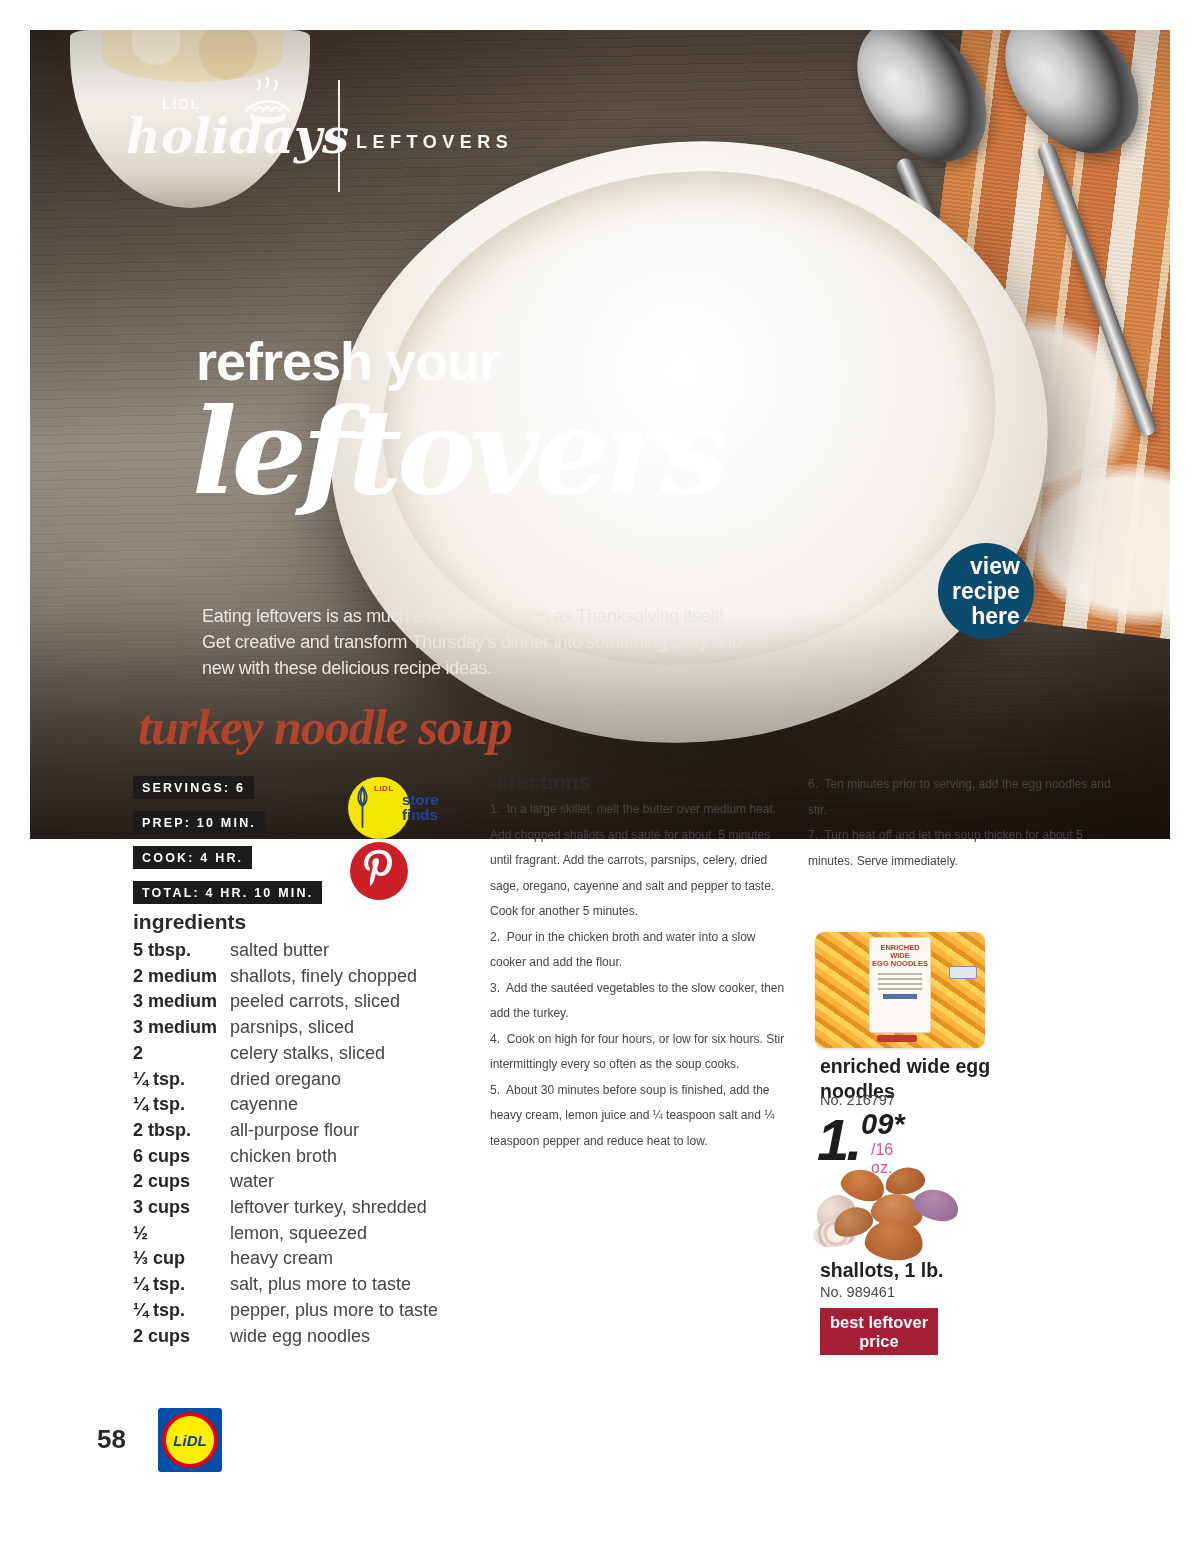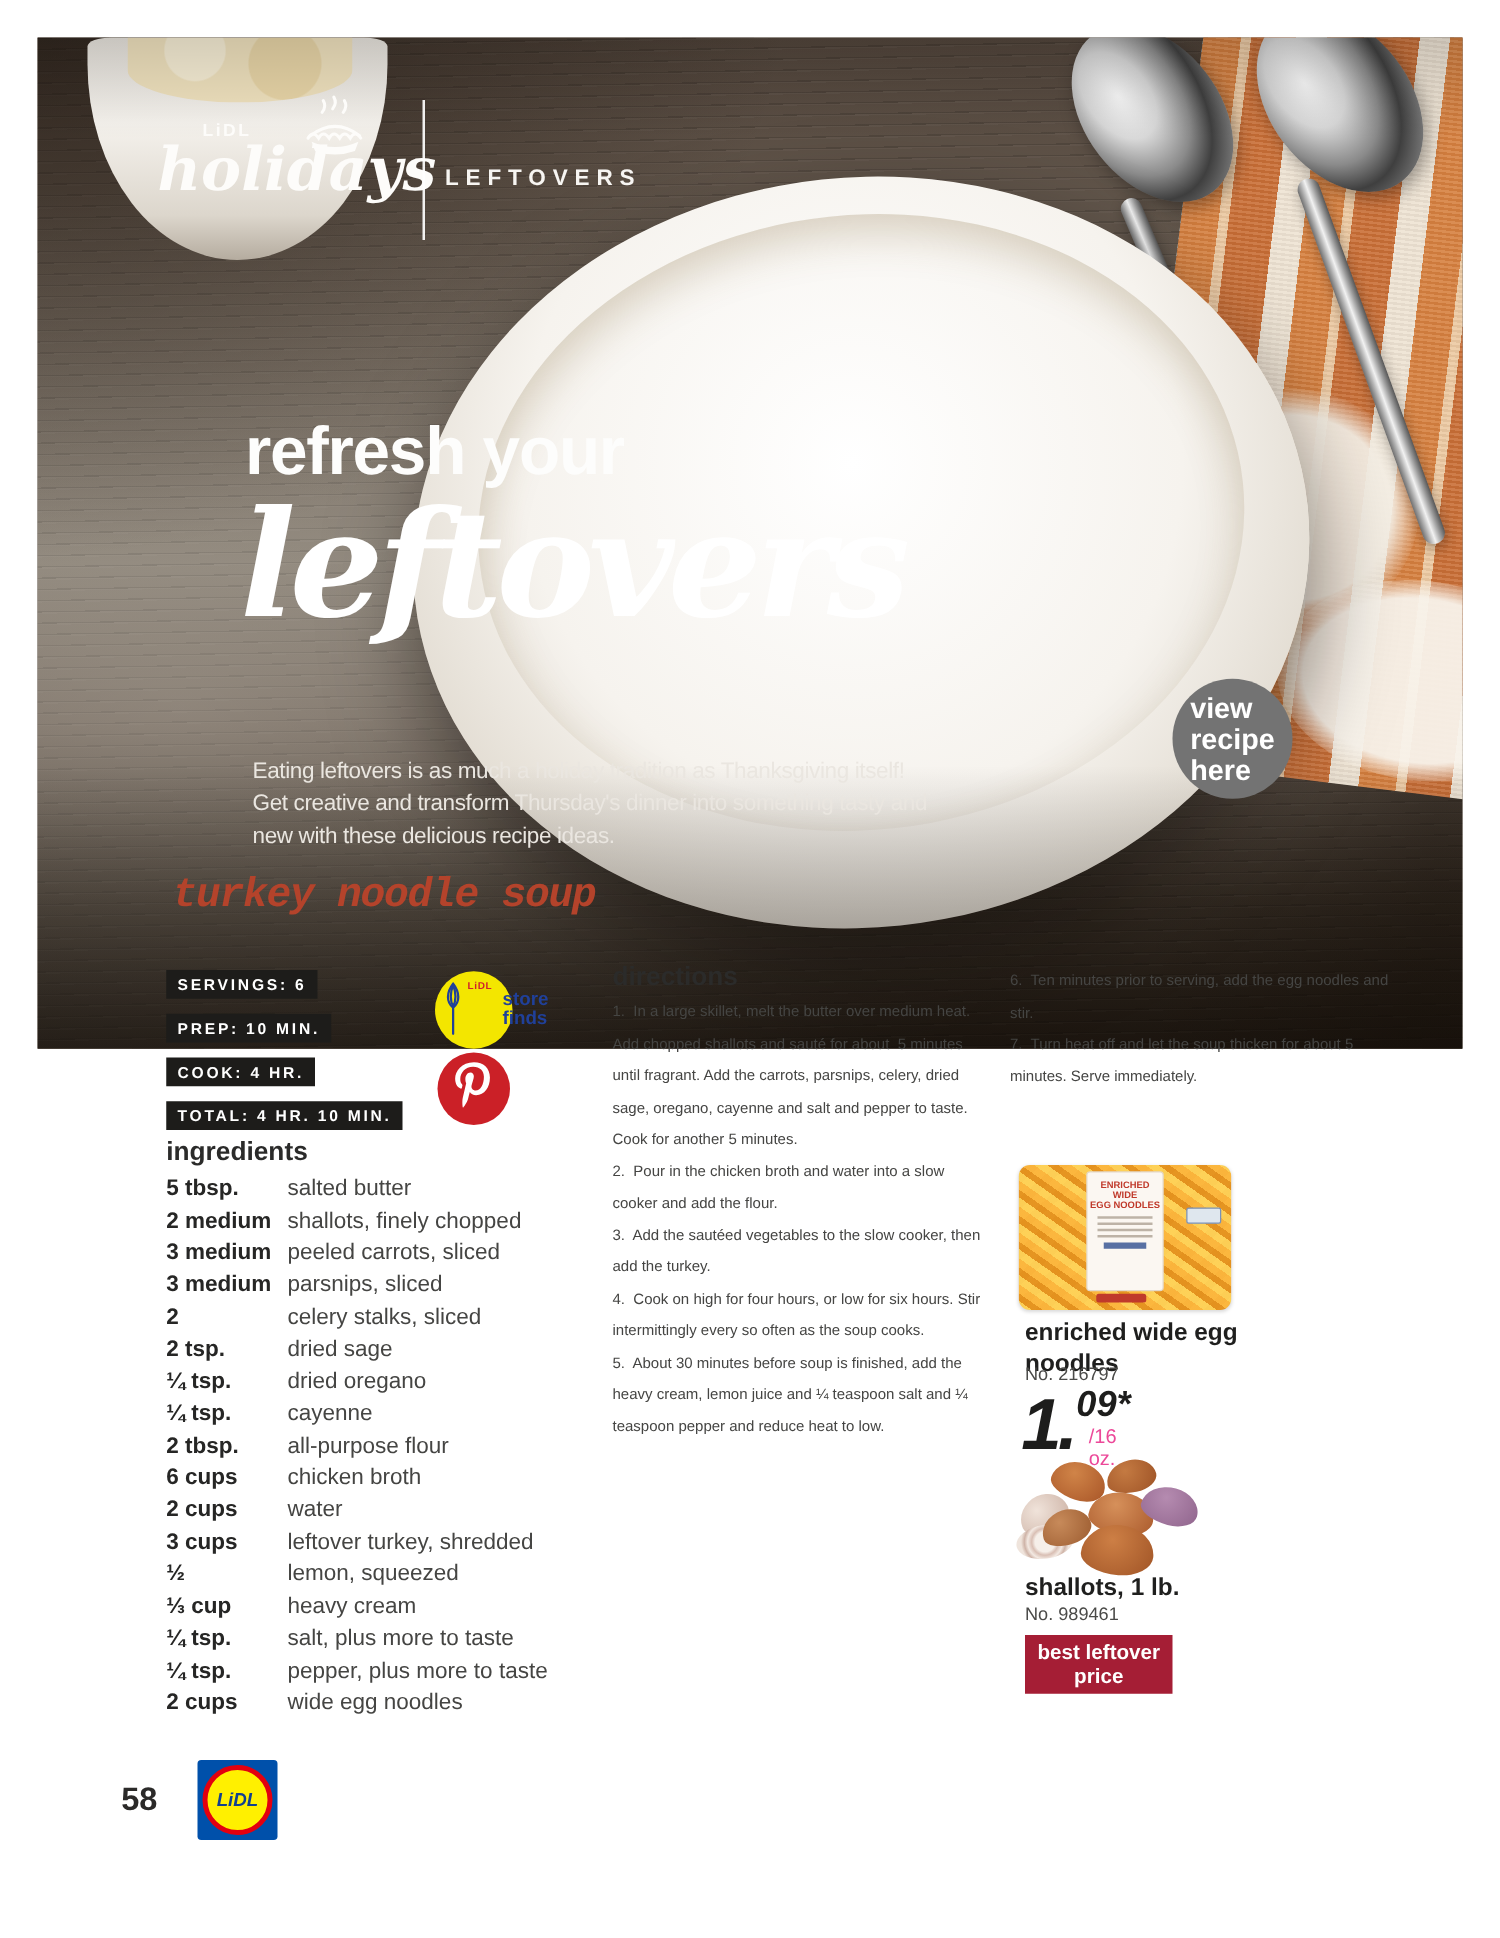--- a/index.html
+++ b/index.html
@@ -74,27 +74,27 @@
   .logo-holidays { position:absolute; left:0px; top:18px; font-family:"DejaVu Serif", serif; font-style:italic; font-weight:bold; font-size:48px; }
   .logo-pie { position:absolute; left:112px; top:-16px; }
   .logo-divider { position:absolute; left:212px; top:-10px; width:2px; height:112px; background:rgba(255,255,255,0.92); }
   .logo-leftovers { position:absolute; left:230px; top:42px; font-size:18px; font-weight:bold; letter-spacing:5.5px; color:#f7f5f2; }
 
   .hero-title1 { position:absolute; left:166px; top:300px; font-size:54px; font-weight:bold; letter-spacing:-1px; color:#fdfdfc; }
   .hero-title2 { position:absolute; left:162px; top:352px; font-family:"DejaVu Serif", serif; font-style:italic; font-weight:bold;
     font-size:118px; letter-spacing:-5px; color:#ffffff; }
   .hero-desc { position:absolute; left:172px; top:573px; font-size:18px; line-height:26px; letter-spacing:-0.3px;
     color:#eae6e0; white-space:pre-line; }
-  .view-recipe { position:absolute; left:908px; top:513px; width:96px; height:96px; border-radius:50%; background:#737373;
-    color:#ffffff; font-size:23px; font-weight:bold; line-height:25px; text-align:left; white-space:pre-line;
+  .view-recipe { position:absolute; left:908px; top:513px; width:96px; height:96px; border-radius:50%; background:#0c4a6e;
+    color:#ffffff; font-size:23px; font-weight:bold; line-height:25px; text-align:right; white-space:pre-line;
     display:flex; align-items:center; justify-content:center; cursor:pointer; }
 
   
-  .recipe-title { position:absolute; left:138px; top:698px; font-family:Liberation Mono, monospace; font-style:italic; font-weight:bold;
-    font-size:33px; letter-spacing:-1px; color:#b4432b; }
+  .recipe-title { position:absolute; left:138px; top:698px; font-family:Liberation Serif, serif; font-style:italic; font-weight:bold;
+    font-size:50px; letter-spacing:-1px; color:#b4432b; }
 
   .badges { position:absolute; left:133px; top:776px; }
   .badge { display:table; background:#1d1c1a; color:#ffffff; font-size:12.5px; font-weight:bold; letter-spacing:2.2px;
     padding:5px 9px 4px 9px; margin-bottom:12px; }
 
   .storefinds { position:absolute; left:348px; top:777px; width:62px; height:62px; border-radius:50%; background:#f3e600; }
   .sf-brand { position:absolute; left:26px; top:7px; font-size:8px; font-weight:bold; color:#d0202a; letter-spacing:0.5px; }
   .sf-text { position:absolute; left:20px; top:15px; font-size:15px; font-weight:bold; line-height:15px; color:#20409a; white-space:pre-line;margin-left:34px; }
   .sf-whisk { position:absolute; left:7px; top:8px; }
 
@@ -260,24 +260,20 @@
       </div>
     <div class="ing-row">
         <span class="ing-qty">3 medium</span>
         <span class="ing-name">parsnips, sliced</span>
       </div>
     <div class="ing-row">
         <span class="ing-qty">2</span>
         <span class="ing-name">celery stalks, sliced</span>
       </div>
     <div class="ing-row">
-        <span class="ing-qty">2 tsp.</span>
-        <span class="ing-name">dried sage</span>
-      </div>
-    <div class="ing-row">
         <span class="ing-qty">¼ tsp.</span>
         <span class="ing-name">dried oregano</span>
       </div>
     <div class="ing-row">
         <span class="ing-qty">¼ tsp.</span>
         <span class="ing-name">cayenne</span>
       </div>
     <div class="ing-row">
         <span class="ing-qty">2 tbsp.</span>
         <span class="ing-name">all-purpose flour</span>

